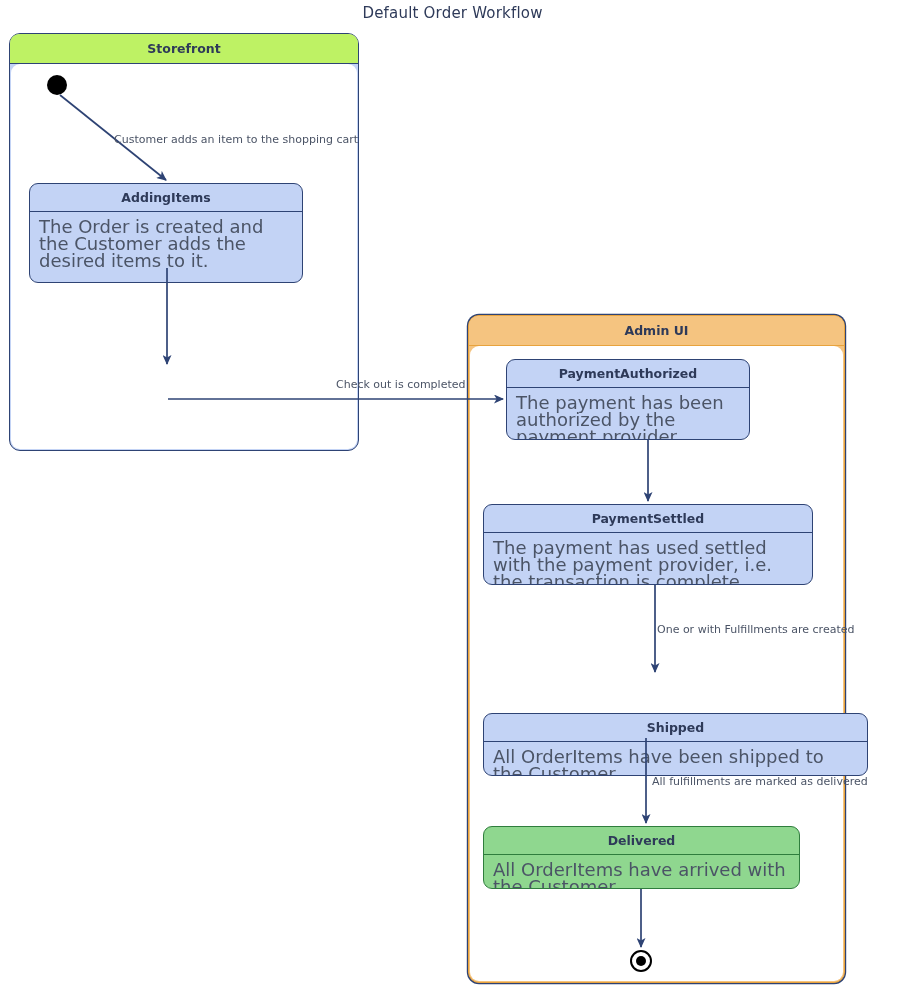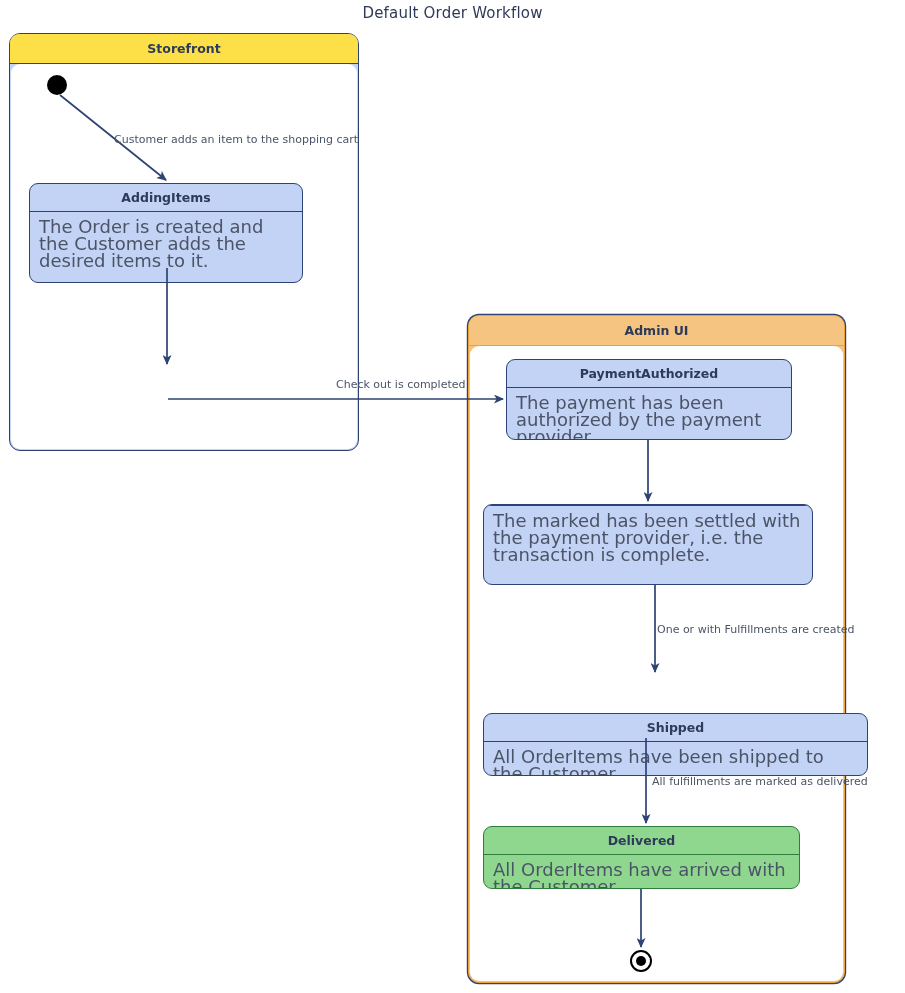--- a/index.html
+++ b/index.html
@@ -63,21 +63,21 @@
     border-radius: 9px;
     margin: 0 1px 1px 1px;
     height: calc(100% - 31px);
   }
 
   .composite.storefront {
     border: 1.6px solid #2e4374;
     background: #c3d3f5;
   }
   .composite.storefront .comp-title {
-    background: #fde047;
+    background: #bef264;
     border-bottom: 1.4px solid #2e4374;
   }
   .composite.adminui {
     border: 1.6px solid #e8a33d;
     background: #f5c480;
     box-shadow: 0 0 0 1.2px #2e4374;
   }
   .composite.adminui .comp-title {
     background: #f5c480;
     border-bottom: 1.4px solid #e8a33d;
@@ -176,27 +176,28 @@
   </div>
 
   <div class="start-node" style="left:47px; top:75px;"></div>
 
   <div class="state" style="left:29px; top:183px; width:274px; height:100px;">
     <div class="st-name">AddingItems</div>
     <div class="st-desc">The Order is created and the Customer adds the desired items to it.</div>
   </div>
 
 
-  <div class="state" style="left:506px; top:359px; width:286px; height:81px;">
+  <div class="state" style="left:506px; top:359px; width:244px; height:81px;">
     <div class="st-name">PaymentAuthorized</div>
     <div class="st-desc">The payment has been authorized by the payment provider.</div>
   </div>
 
   <div class="state" style="left:483px; top:504px; width:330px; height:81px;">
-    <div class="st-desc">The marked has been settled with the payment provider, i.e. the transaction is complete.</div>
+    <div class="st-name">PaymentSettled</div>
+    <div class="st-desc">The payment has used settled with the payment provider, i.e. the transaction is complete.</div>
   </div>
 
   <div class="state" style="left:483px; top:713px; width:385px; height:63px;">
     <div class="st-name">Shipped</div>
     <div class="st-desc">All OrderItems have been shipped to the Customer</div>
   </div>
 
   <div class="state green" style="left:483px; top:826px; width:317px; height:63px;">
     <div class="st-name">Delivered</div>
     <div class="st-desc">All OrderItems have arrived with the Customer</div>

